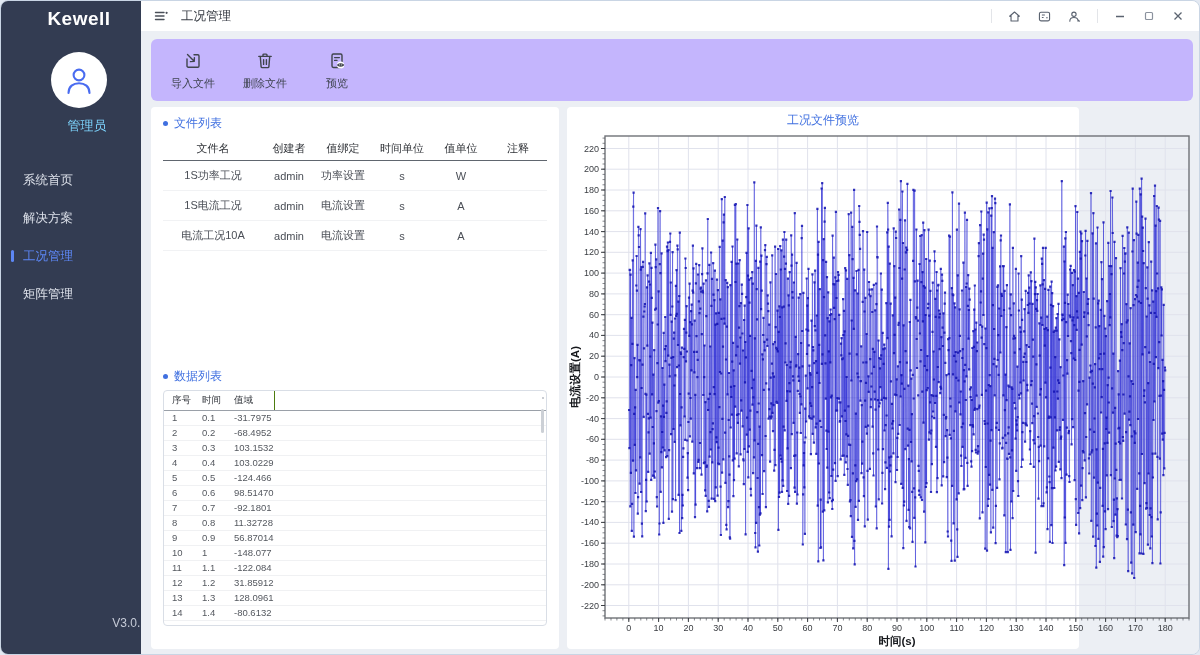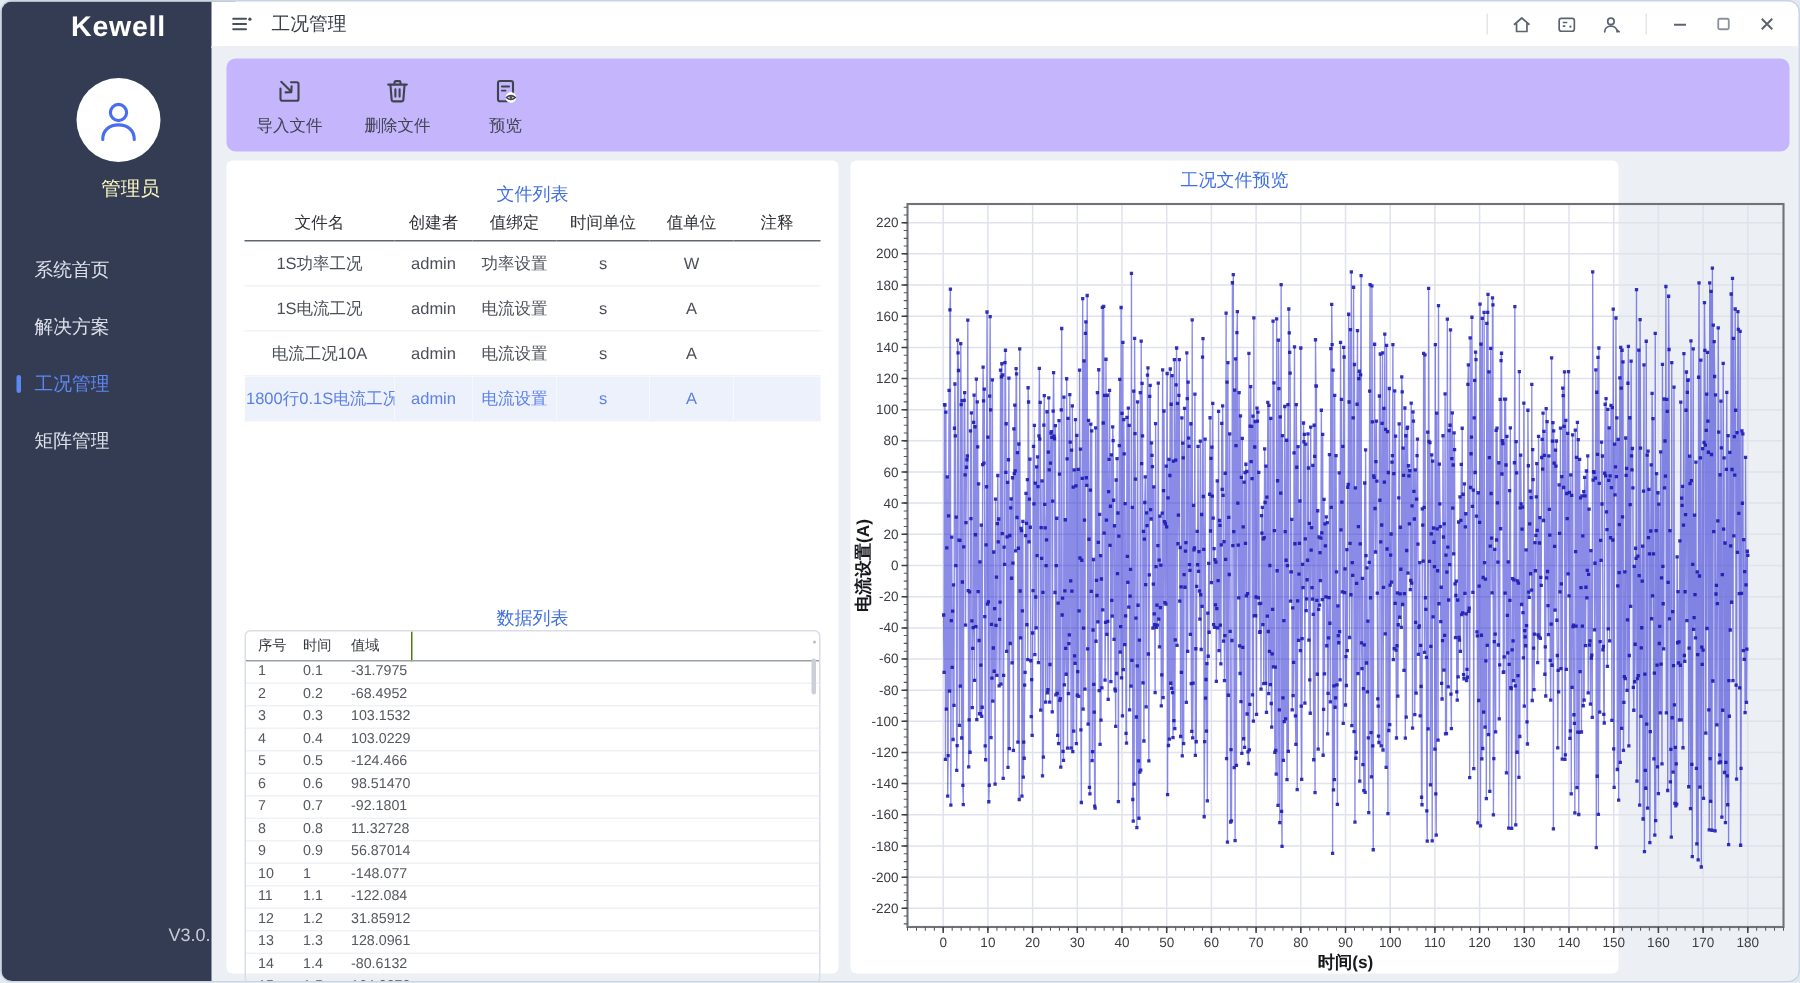--- a/index.html
+++ b/index.html
@@ -3,21 +3,21 @@
 <meta charset="utf-8">
 <style>
   html,body{margin:0;padding:0;background:#e3e9f2;}
   body{width:1200px;height:655px;font-family:"Liberation Sans","DejaVu Sans",sans-serif;}
   .window{position:relative;width:1198px;height:653px;border:1px solid #c9d5e4;border-radius:8px;overflow:hidden;background:#eceff4;}
 
   
   .sidebar{position:absolute;left:0;top:0;width:156px;height:100%;background:#333c52;color:#e6e9f0;}
   .logo{margin-top:7px;text-align:center;color:#fff;font-size:19px;font-weight:800;letter-spacing:.5px;}
   .avatar{width:56px;height:56px;border-radius:50%;background:#fff;margin:22px auto 0;display:flex;align-items:center;justify-content:center;}
-  .role{text-align:center;font-size:13px;color:#fef9c3;margin-top:9px;padding-left:16px;}
+  .role{text-align:center;font-size:13px;color:#7dd3fc;margin-top:9px;padding-left:16px;}
   .menu{margin-top:26px;}
   .menu-item{position:relative;height:38px;line-height:38px;padding-left:22px;font-size:12.5px;color:#dde1ea;cursor:pointer;}
   .menu-item.active{color:#5d87f5;}
   .menu-item.active .indicator{position:absolute;left:10px;top:13px;width:3px;height:12px;border-radius:2px;background:#5d87f5;}
   .version{position:absolute;bottom:24px;width:100%;text-align:right;font-size:12px;color:#c6cbd7;}
 
   
   .topbar{position:absolute;left:140px;top:0;right:0;height:30px;background:#fff;border-bottom:1px solid #e6e8ec;display:flex;align-items:center;}
   .collapse-btn{margin-left:12px;display:flex;cursor:pointer;}
   .topbar-title{margin-left:12px;font-size:12.5px;color:#383d45;}
@@ -27,21 +27,21 @@
 
   
   .content{position:absolute;left:140px;top:30px;right:0;bottom:0;background:#eceff4;}
   .toolbar-card{position:absolute;left:10px;top:8px;width:1042px;height:62px;background:#c4b5fd;border-radius:6px;display:flex;align-items:center;padding-left:18px;box-sizing:border-box;gap:24px;}
   .tool-btn{display:flex;flex-direction:column;align-items:center;gap:4px;cursor:pointer;min-width:48px;}
   .tool-btn .lbl{font-size:11px;color:#3f4450;}
 
   .left-card{position:absolute;left:10px;top:76px;width:408px;height:542px;background:#fff;border-radius:4px;box-sizing:border-box;padding:8px 12px;}
   .right-card{position:absolute;left:426px;top:76px;width:512px;height:542px;background:#fff;border-radius:4px;}
 
-  .section-title{display:flex;align-items:center;gap:6px;height:16px;flex-direction:column;}
+  .section-title{display:flex;align-items:center;gap:6px;height:16px;}
   .section-title .dot{width:5px;height:5px;border-radius:50%;background:#4070e0;}
   .section-title .txt{font-size:12px;color:#4070e0;}
   .section-title.data{margin-top:117px;}
 
   table{border-collapse:collapse;table-layout:fixed;width:384px;}
   .file-table{margin-top:6px;}
   .file-table th{height:21px;font-size:11px;font-weight:500;color:#303338;border-bottom:1px solid #60666f;text-align:center;overflow:hidden;white-space:nowrap;}
   .file-table td{height:27px;font-size:11px;color:#4b4f57;text-align:center;border-bottom:1px solid #f1f2f4;overflow:hidden;white-space:nowrap;}
   .file-table tr.selected{background:#edf1fc;}
   .file-table tr.selected td{color:#5b80e8;}
@@ -193,28 +193,20 @@
             <tr class="">
               <td>1S电流工况</td>
               <td>admin</td>
               <td>电流设置</td>
               <td>s</td>
               <td>A</td>
               <td></td>
             </tr>
             <tr class="">
               <td>电流工况10A</td>
-              <td>admin</td>
-              <td>电流设置</td>
-              <td>s</td>
-              <td>A</td>
-              <td></td>
-            </tr>
-            <tr class="selected">
-              <td>1800行0.1S电流工况</td>
               <td>admin</td>
               <td>电流设置</td>
               <td>s</td>
               <td>A</td>
               <td></td>
             </tr>
           </tbody>
       </table>
 
       <div class="section-title data">

